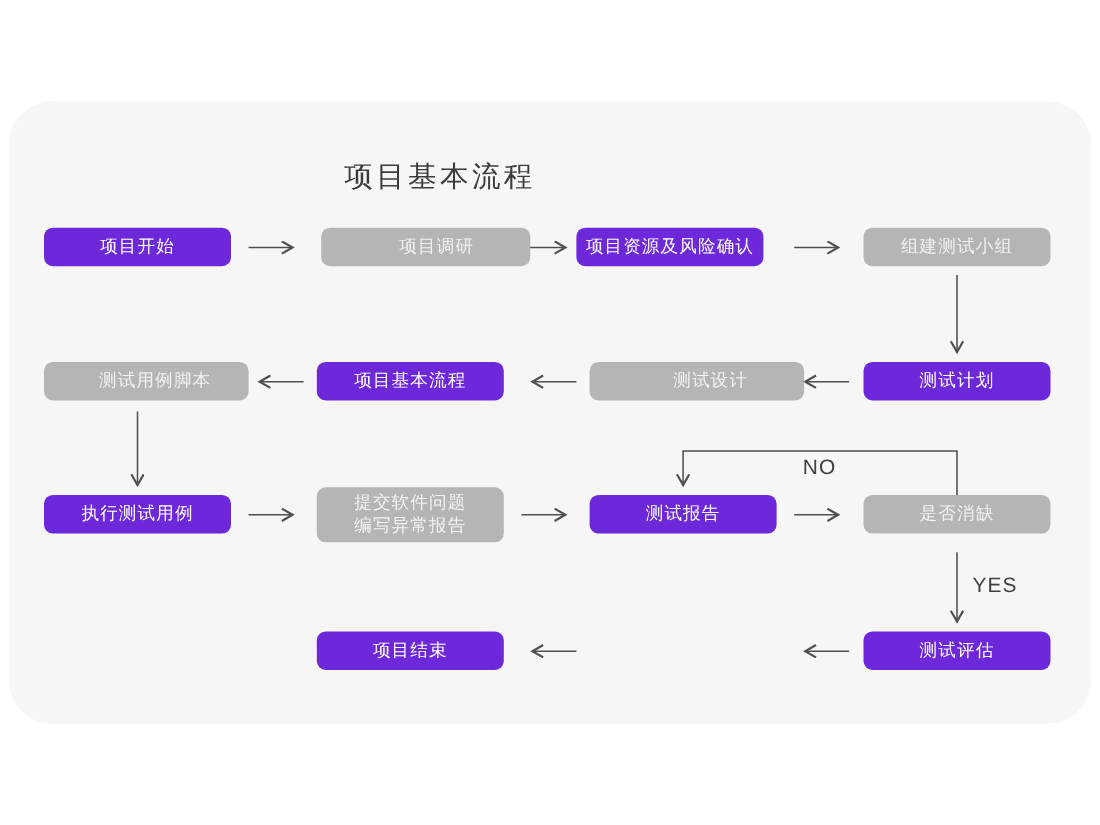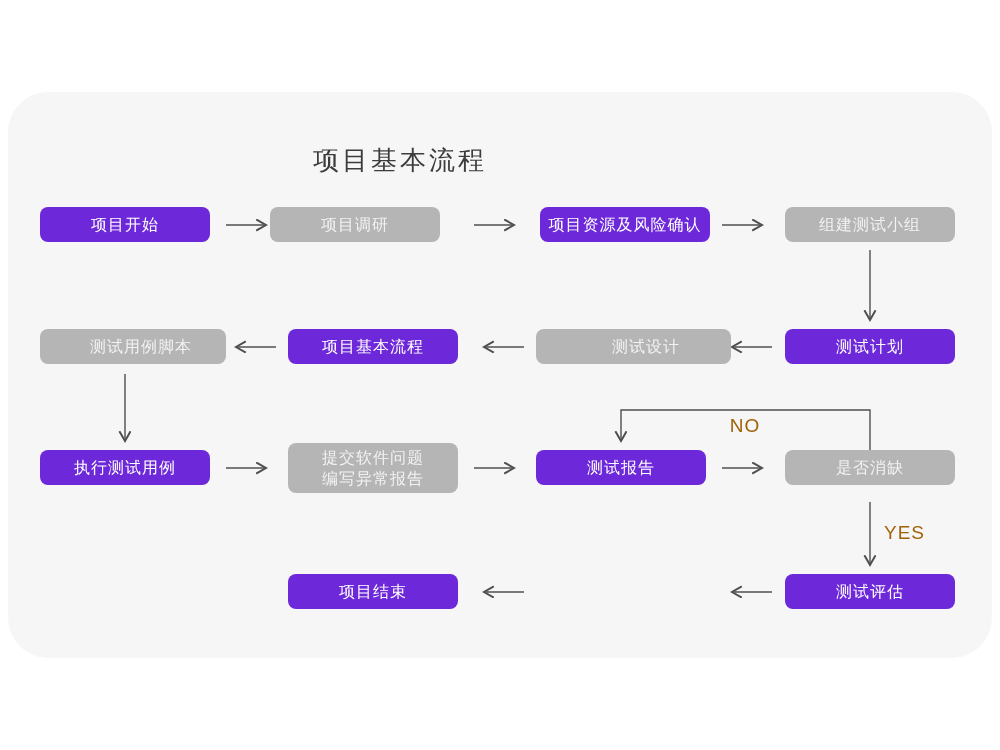--- a/index.html
+++ b/index.html
@@ -43,22 +43,22 @@
     font-size: 16px;
     letter-spacing: 1px;
     line-height: 21px;
     white-space: pre-line;
   }
   .node.purple { background: #6d28d9; color: #ffffff; }
   .node.gray   { background: #b5b5b5; color: #f2f2f2; }
 
   
   .n-project-start        { left: 40px;  top: 207px; }
-  .n-project-research     { left: 270px; top: 207px; }
-  .n-resource-risk        { left: 540px; top: 207px; }
+  .n-project-research     { left: 292px; top: 207px; padding-left: 20px; }
+  .n-resource-risk        { left: 524px; top: 207px; }
   .n-build-test-team      { left: 785px; top: 207px; }
   .n-test-plan            { left: 785px; top: 329px; }
   .n-test-design          { left: 536px; top: 329px; padding-left: 25px; }
   .n-design-test-cases    { left: 288px; top: 329px; }
   .n-test-case-script     { left: 40px;  top: 329px; padding-left: 16px; }
   .n-execute-test-cases   { left: 40px;  top: 450px; }
   .n-submit-issues-report { left: 288px; top: 443px; height: 50px; }
   .n-regression-test      { left: 536px; top: 450px; }
   .n-defect-cleared       { left: 785px; top: 450px; }
   .n-test-evaluation      { left: 785px; top: 574px; }
@@ -68,21 +68,21 @@
   .arrows {
     position: absolute;
     left: 0; top: 0;
     width: 1000px;
     height: 750px;
     pointer-events: none;
   }
   .edge-label {
     position: absolute;
     font-size: 19px;
-    color: #a16207;
+    color: #404040;
     letter-spacing: 1px;
   }
   .edge-label.no  { left: 700px; top: 415px; width: 90px; text-align: center; }
   .edge-label.yes { left: 848px; top: 522px; margin-left: 36px; }
 </style>
 </head>
 <body>
 
 <div class="stage">
 

